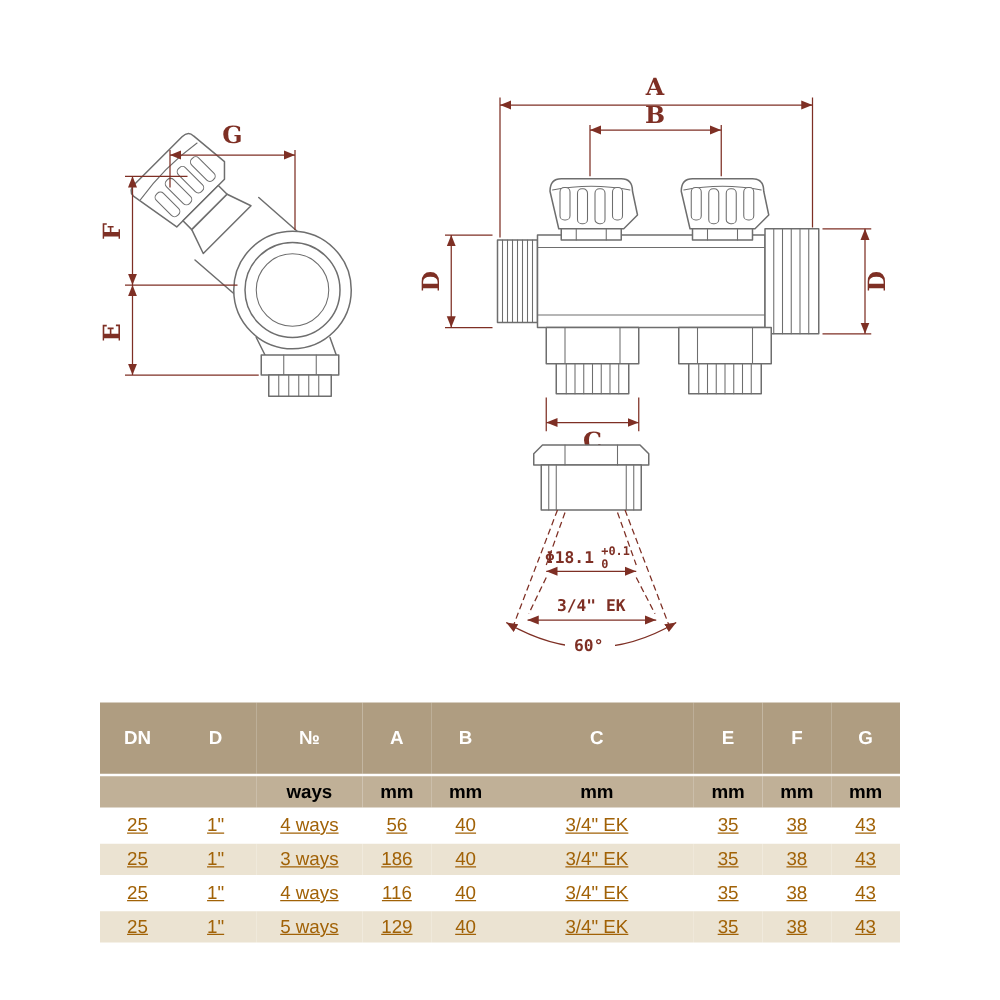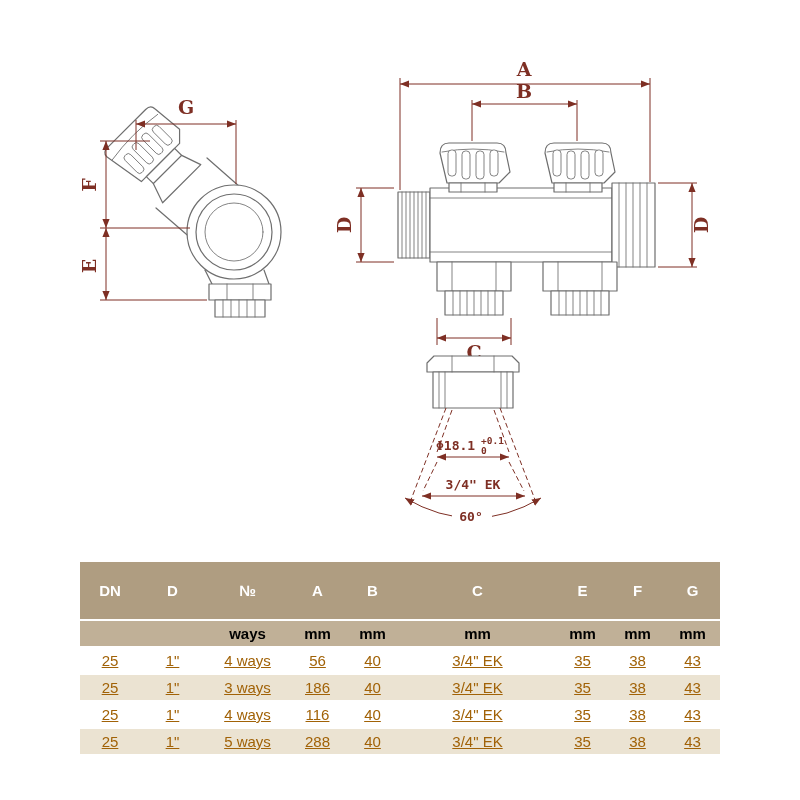--- a/index.html
+++ b/index.html
@@ -308,21 +308,21 @@
             <td>40</td>
             <td>3/4" EK</td>
             <td>35</td>
             <td>38</td>
             <td>43</td>
           </tr>
           <tr class="data-row">
             <td>25</td>
             <td>1"</td>
             <td>5 ways</td>
-            <td>288</td>
+            <td>129</td>
             <td>40</td>
             <td>3/4" EK</td>
             <td>35</td>
             <td>38</td>
             <td>43</td>
           </tr>
         </tbody>
     </table>
   </div>
 </div>

